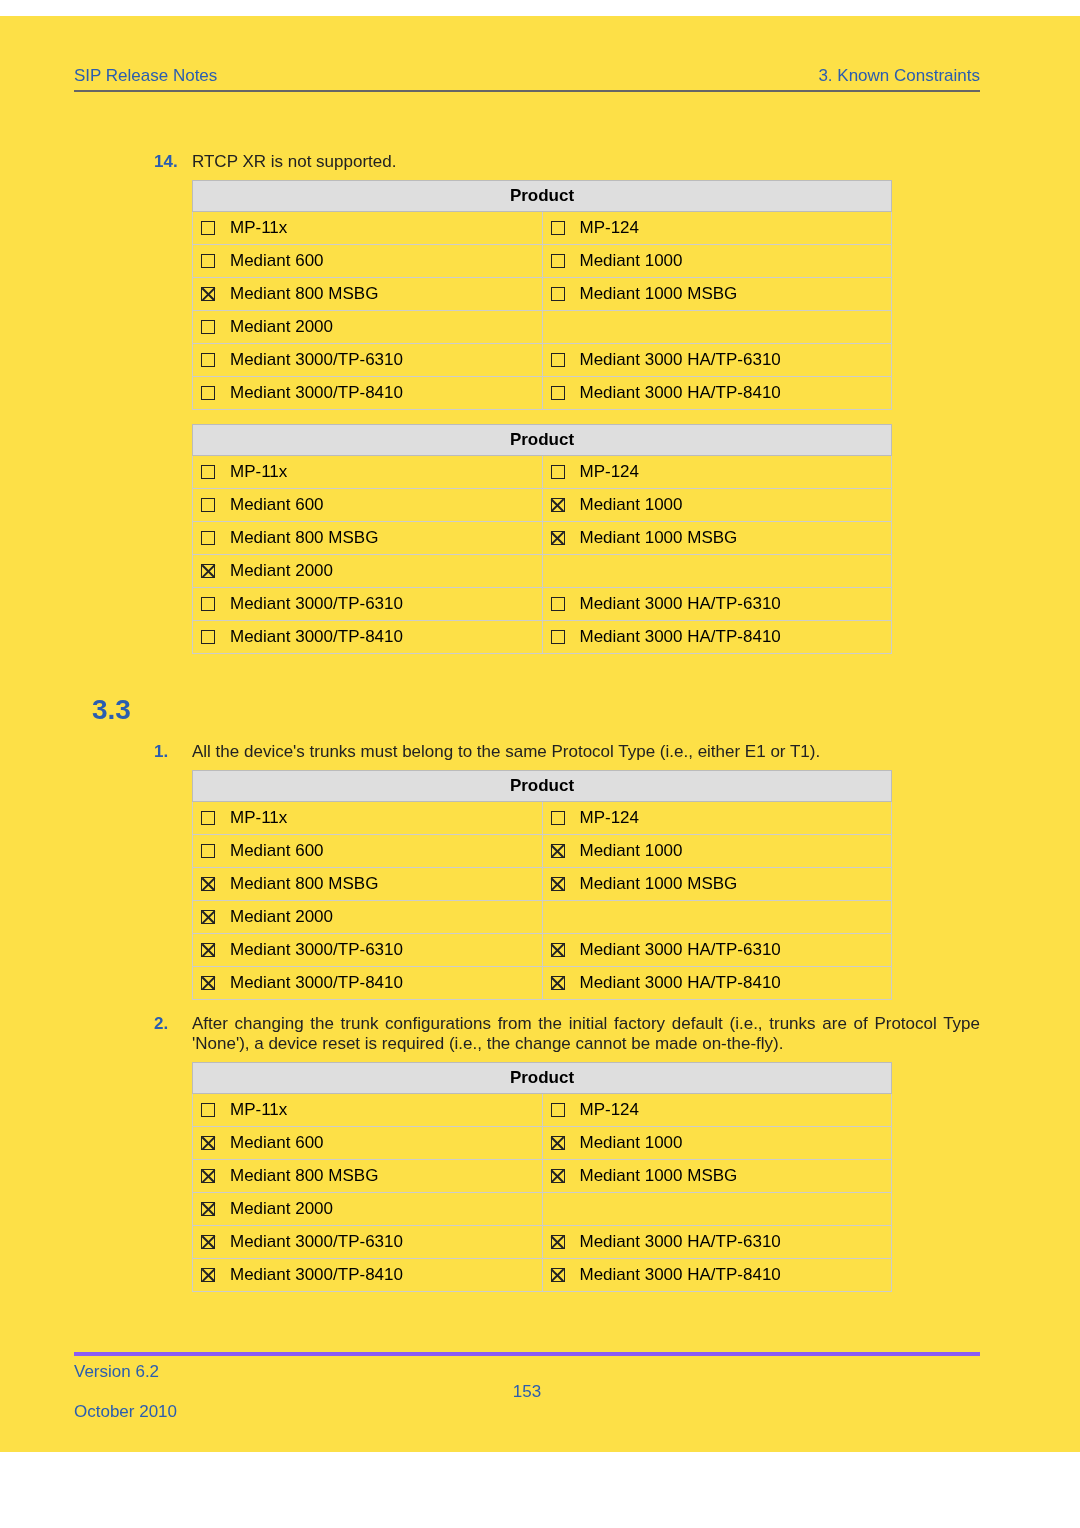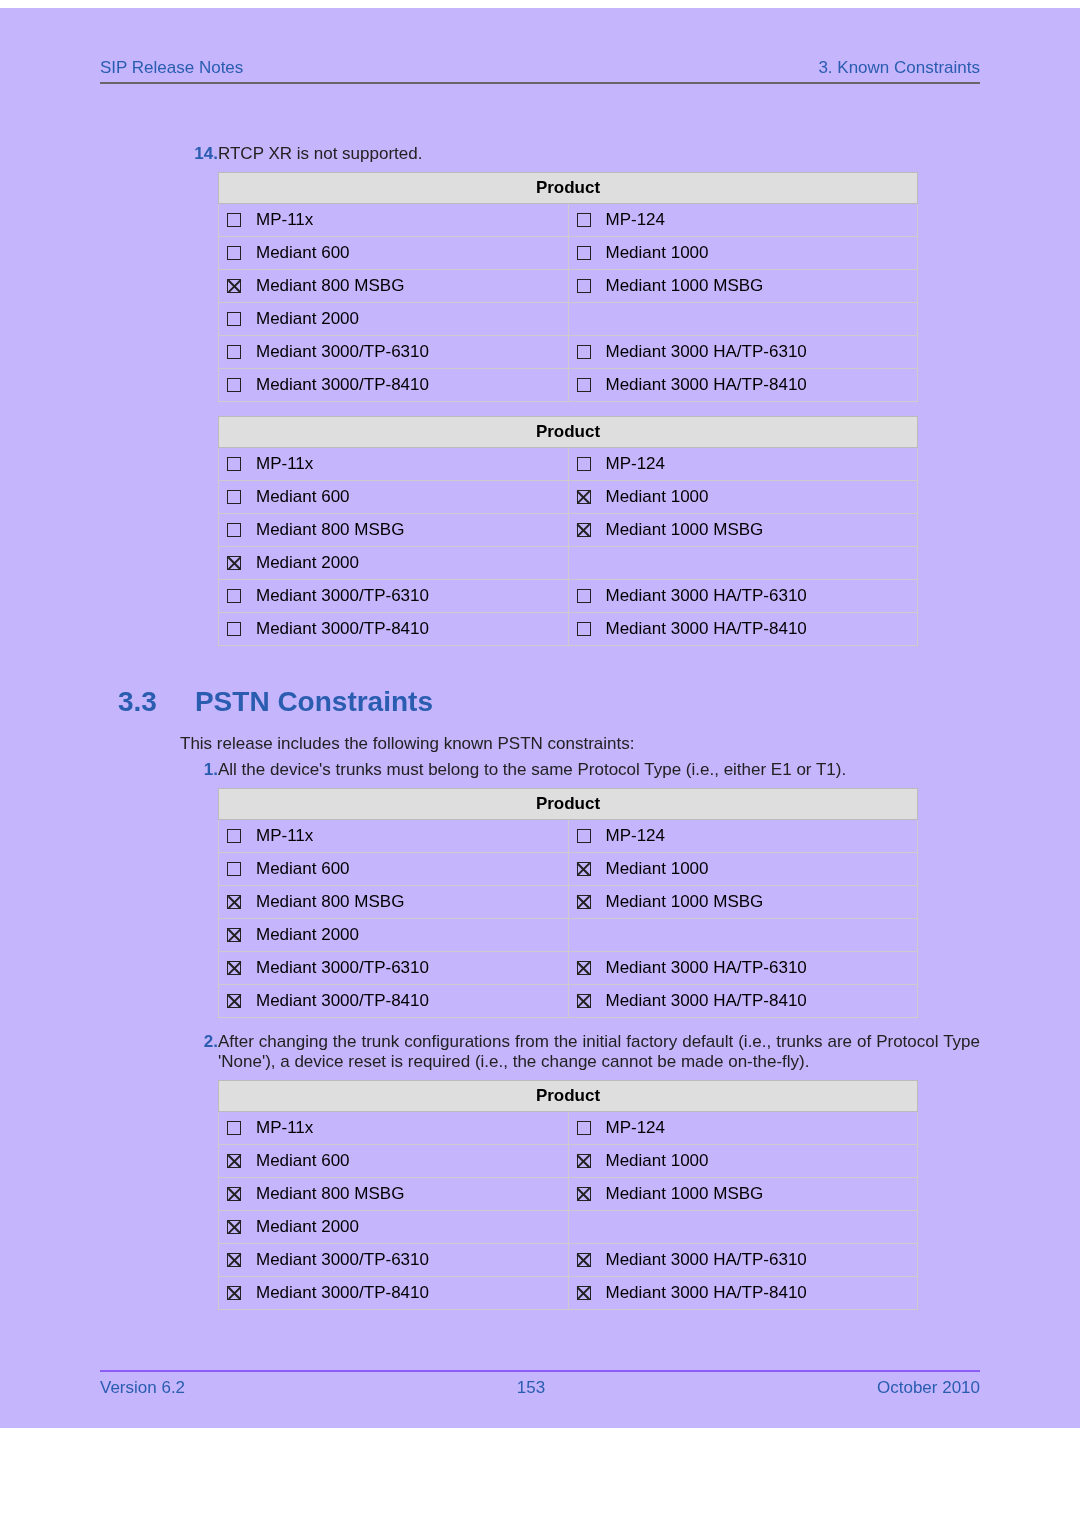--- a/index.html
+++ b/index.html
@@ -2,24 +2,24 @@
 <html><head>
 <meta charset="utf-8">
 <style>
   body {
     margin: 0;
     font-family: Arial, sans-serif;
     background: #fff;
   }
   .page {
     width: 1080px;
-    margin: 8px auto;
-    background: #c4b5fd;
+    margin: 16px auto;
+    background: #fde047;
     box-sizing: border-box;
-    padding: 50px 100px 30px 100px;
+    padding: 50px 100px 30px 74px;
     position: relative;
   }
   .header-line {
     display: flex;
     justify-content: space-between;
     color: #2a5db0;
     font-size: 17px;
     border-bottom: 2px solid #666;
     padding-bottom: 4px;
     margin-bottom: 60px;
@@ -27,21 +27,20 @@
   .list-item {
     display: flex;
     margin: 6px 0 8px 80px;
     font-size: 17px;
     color: #222;
   }
   .num {
     color: #2a5db0;
     font-weight: bold;
     width: 38px;
-    text-align: right;
   }
   .item-text { flex: 1; text-align: justify; }
   .product-table {
     margin-left: 118px;
     margin-right: 60px;
     margin-bottom: 14px;
     border-collapse: collapse;
     width: 700px;
     font-size: 17px;
   }
@@ -103,23 +102,24 @@
     margin-right: 60px;
     font-size: 17px;
     color: #222;
     margin-bottom: 6px;
   }
   .footer {
     display: flex;
     justify-content: center;
     color: #2a5db0;
     font-size: 17px;
-    border-top: 2px solid #8b5cf6;
+    border-top: 4px solid #8b5cf6;
     padding-top: 6px;
     margin-top: 60px;
+    flex-direction: column;
   }
   .footer .center { text-align: center; flex: 1; }
 </style>
 </head>
 <body>
 
 <div class="page">
 
   <div class="header-line">
     <span>SIP Release Notes</span>
@@ -303,23 +303,21 @@
               <span class="cb "></span>
               <span>Mediant 3000 HA/TP-8410</span>
             </div>
           </td>
         </tr>
       </tbody>
   </table>
 
   <div class="section-heading">
     <span>3.3</span>
-    <span>PSTN Constraints</span>
   </div>
-  <div class="section-intro">This release includes the following known PSTN constraints:</div>
 
   <div class="list-item">
     <span class="num">1.</span>
     <span class="item-text">All the device's trunks must belong to the same Protocol Type (i.e., either E1 or T1).</span>
   </div>
   <table class="product-table">
     <tbody>
         <tr>
           <td colspan="2" class="product-header">Product</td>
         </tr>

